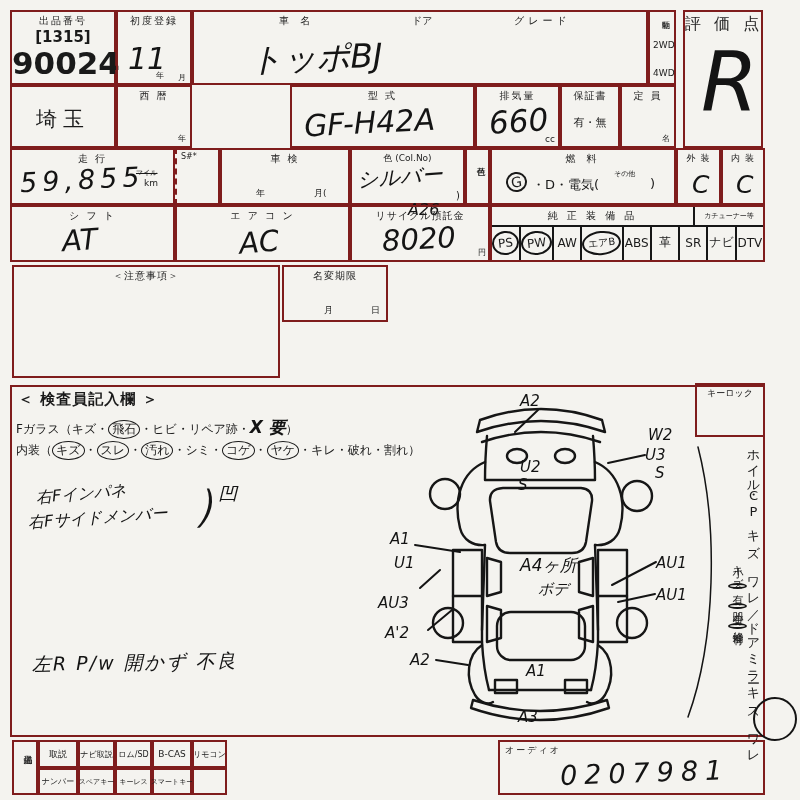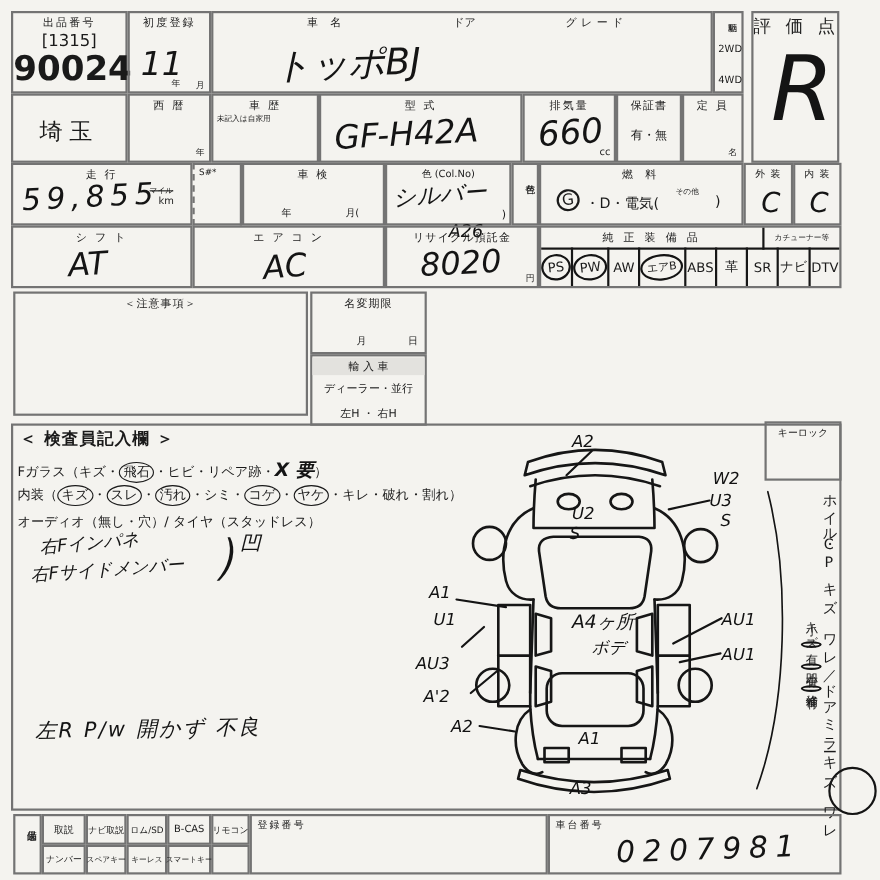--- a/index.html
+++ b/index.html
@@ -1,18 +1,18 @@
 <!DOCTYPE html>
 <html><head>
 <meta charset="utf-8">
 <style>
   html,body{margin:0;padding:0;background:#e8e7e3;}
   .sheet{position:relative;width:800px;height:800px;background:#f4f3ef;overflow:hidden;
          font-family:"DejaVu Sans",sans-serif;color:#1a1a1a;}
-  .cell{position:absolute;border:2px solid #737373;box-sizing:border-box;}
+  .cell{position:absolute;border:2px solid #7f1d1d;box-sizing:border-box;}
   .lbl{position:absolute;left:0;right:0;top:2px;text-align:center;font-size:10px;
        letter-spacing:2px;color:#222;white-space:nowrap;}
   .sm{font-size:8px;letter-spacing:0;}
   .abs{position:absolute;white-space:nowrap;}
   .hw{font-style:italic;color:#141414;white-space:nowrap;}
   .ln-circ{border:2px solid #1a1a1a;border-radius:50%;padding:0 3px;display:inline-block;}
   .eq{display:flex;position:absolute;left:0;right:0;top:18px;bottom:0;}
   .eq>div{flex:1;border-left:2px solid #161616;display:flex;align-items:center;
           justify-content:center;font-size:12px;white-space:nowrap;}
   .eq>div:first-child{border-left:none;}
@@ -24,21 +24,21 @@
   .ftlbl{display:flex;align-items:center;justify-content:center;font-size:9px;
          letter-spacing:0;white-space:nowrap;}
 </style>
 </head>
 <body>
 
 <div class="sheet">
 
   <div class="cell" style="left:10px;top:10px;width:106px;height:75px">
     <span class="lbl">出品番号</span>
-    <span class="abs" style="left:0;right:0;top:16px;text-align:center;font-size:15px;font-weight:normal">[1315]</span>
+    <span class="abs" style="left:0;right:0;top:16px;text-align:center;font-size:15px;font-weight:bold">[1315]</span>
     <span class="abs" style="left:0;right:0;top:33px;text-align:center;font-size:31px;font-weight:bold">90024</span>
   </div>
 
   <div class="cell" style="left:116px;top:10px;width:76px;height:75px">
     <span class="lbl">初度登録</span>
     <span class="abs hw" style="left:10px;top:29px;font-size:30px">11</span>
     <span class="abs sm" style="left:38px;top:58px">年</span>
     <span class="abs sm" style="left:60px;top:60px">月</span>
   </div>
 
@@ -62,24 +62,20 @@
 
   <div class="cell" style="left:10px;top:85px;width:106px;height:63px">
     <span class="abs" style="left:0;right:0;top:18px;text-align:center;font-size:21px;letter-spacing:6px">埼玉</span>
   </div>
 
   <div class="cell" style="left:116px;top:85px;width:76px;height:63px">
     <span class="lbl">西  暦</span>
     <span class="abs sm" style="right:4px;bottom:2px">年</span>
   </div>
 
-  <div class="cell" style="left:192px;top:85px;width:98px;height:63px">
-    <span class="lbl">車  歴</span>
-    <span class="abs" style="left:3px;top:16px;font-size:7px">未記入は自家用</span>
-  </div>
 
   <div class="cell" style="left:290px;top:85px;width:185px;height:63px">
     <span class="lbl">型  式</span>
     <span class="abs hw" style="left:12px;top:18px;font-size:30px;transform:rotate(-3deg)">GF-H42A</span>
   </div>
 
   <div class="cell" style="left:475px;top:85px;width:85px;height:63px">
     <span class="lbl">排気量</span>
     <span class="abs hw" style="left:12px;top:16px;font-size:31px;transform:rotate(-4deg)">660</span>
     <span class="abs sm" style="right:3px;bottom:2px;font-size:9px">cc</span>
@@ -196,44 +192,38 @@
   <div class="cell" style="left:12px;top:265px;width:268px;height:113px">
     <span class="lbl" style="letter-spacing:1px">＜注意事項＞</span>
   </div>
 
   <div class="cell" style="left:282px;top:265px;width:106px;height:57px">
     <span class="lbl" style="letter-spacing:1px">名変期限</span>
     <span class="abs" style="left:40px;bottom:3px;font-size:9px">月</span>
     <span class="abs" style="right:6px;bottom:3px;font-size:9px">日</span>
   </div>
 
-  <div class="cell" style="left:282px;top:322px;width:106px;height:65px">
-    <span class="abs" style="left:0;right:0;top:1px;text-align:center;font-size:10px;background:#e3e2de;padding:1px 0">輸 入 車</span>
-    <span class="abs" style="left:0;right:0;top:22px;text-align:center;font-size:10px">ディーラー・並行</span>
-    <span class="abs" style="left:0;right:0;top:45px;text-align:center;font-size:10px">左H ・ 右H</span>
-  </div>
 
 
   <div class="cell" style="left:10px;top:385px;width:755px;height:352px;border-width:2px"></div>
 
   <div class="cell" style="left:695px;top:383px;width:70px;height:54px">
     <span class="lbl" style="font-size:9px;letter-spacing:0">キーロック</span>
   </div>
 
   <span class="abs" style="left:18px;top:390px;font-size:15px;font-weight:bold;letter-spacing:1px">＜ 検査員記入欄 ＞</span>
 
   <div class="abs" style="left:16px;top:416px;font-size:12px">
     <span>Fガラス（キズ・</span><span class="ln-circ" style="border-width:1.6px">飛石</span><span>・ヒビ・リペア跡・</span><span class="hw" style="font-size:17px;font-weight:bold">X 要</span><span>）</span>
   </div>
 
   <div class="abs" style="left:16px;top:441px;font-size:12px">
     <span>内装（</span><span class="ln-circ" style="border-width:1.6px">キズ</span><span>・</span><span class="ln-circ" style="border-width:1.6px">スレ</span><span>・</span><span class="ln-circ" style="border-width:1.6px">汚れ</span><span>・</span><span>シミ</span><span>・</span><span class="ln-circ" style="border-width:1.6px">コゲ</span><span>・</span><span class="ln-circ" style="border-width:1.6px">ヤケ</span><span>・</span><span>キレ</span><span>・</span><span>破れ</span><span>・</span><span>割れ</span><span>）</span>
   </div>
 
-  <span class="abs" style="left:16px;top:466px;font-size:12px">オーディオ（無し・穴）/ タイヤ（スタッドレス）</span>
 
   <span class="abs hw" style="left:36px;top:484px;font-size:16px;transform:rotate(-5deg)">右Fインパネ</span>
   <span class="abs hw" style="left:28px;top:508px;font-size:16px;transform:rotate(-4deg)">右Fサイドメンバー</span>
   <span class="abs hw" style="left:192px;top:474px;font-size:46px;font-weight:300">）</span>
   <span class="abs hw" style="left:218px;top:482px;font-size:19px">凹</span>
 
   <span class="abs hw" style="left:32px;top:650px;font-size:19px;letter-spacing:2px;transform:rotate(-1deg)">左R P/w 開かず 不良</span>
 
   <svg style="left:425px;top:390px" width="290" height="345" viewBox="0 0 290 345">
     <g fill="none" stroke="#161616" stroke-width="2.4" stroke-linecap="round" stroke-linejoin="round">
@@ -337,22 +327,19 @@
       <span style="font-size:7px">スペアキー</span>
     </div>
   <div class="cell ftlbl" style="left:115px;top:768px;width:37px;height:27px">
       <span style="font-size:7px">キーレス</span>
     </div>
   <div class="cell ftlbl" style="left:152px;top:768px;width:40px;height:27px">
       <span style="font-size:7px">スマートキー</span>
     </div>
   <div class="cell" style="left:192px;top:768px;width:35px;height:27px"></div>
 
-  <div class="cell" style="left:227px;top:740px;width:271px;height:55px">
-    <span class="abs" style="left:5px;top:2px;font-size:9px;letter-spacing:2px">登録番号</span>
-  </div>
 
   <div class="cell" style="left:498px;top:740px;width:267px;height:55px">
-    <span class="abs" style="left:5px;top:2px;font-size:9px;letter-spacing:2px">車台番号</span>
+    <span class="abs" style="left:5px;top:2px;font-size:9px;letter-spacing:2px">オーディオ</span>
     <span class="abs hw" style="left:60px;top:15px;font-size:27px;letter-spacing:7px;transform:rotate(-2deg)">0207981</span>
   </div>
 
 </div>
 
 </body></html>

